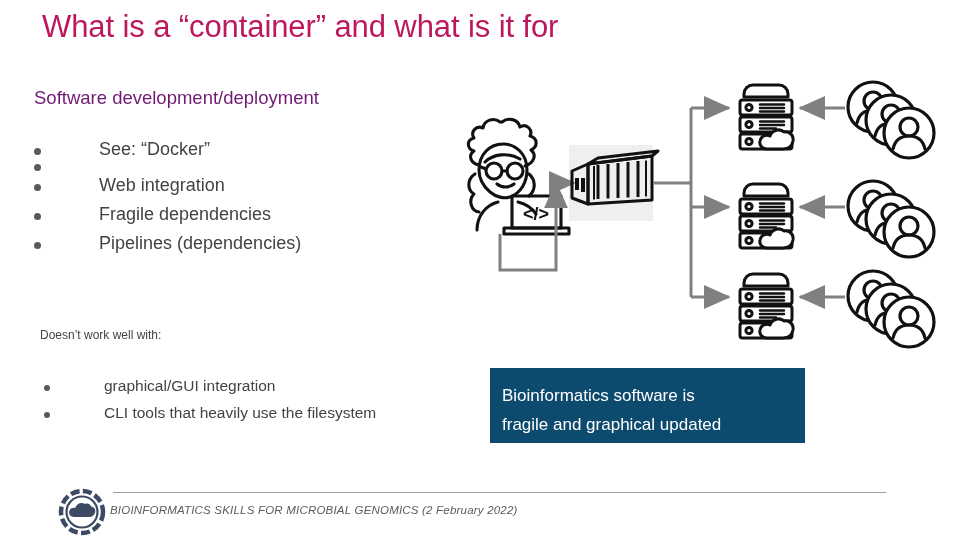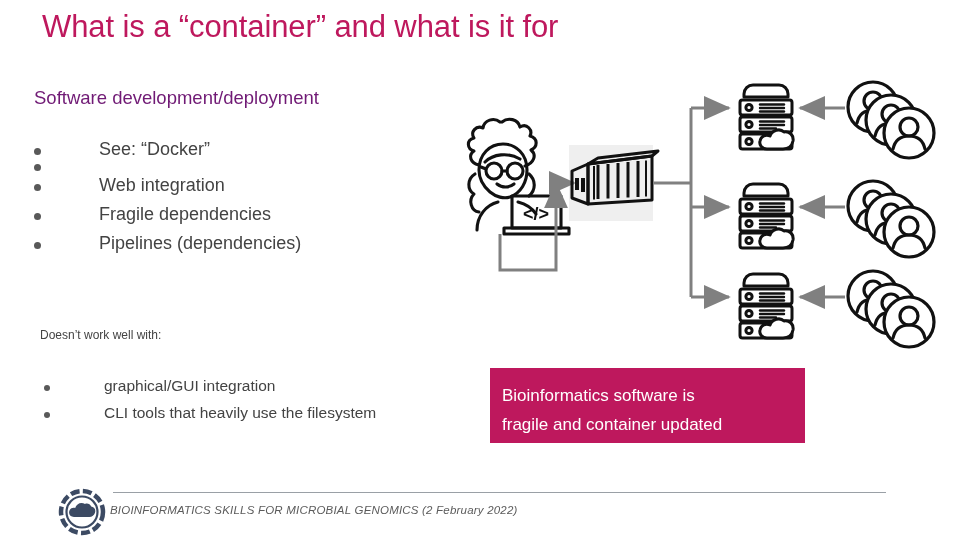--- a/index.html
+++ b/index.html
@@ -79,21 +79,21 @@
   #bullets-2 .bullet-row { font-size: 15.5px; line-height: 27px; }
   #bullets-2 .bullet-dot { width: 6px; height: 6px; margin-right: 22px; }
 
   
   #callout {
     position: absolute;
     left: 490px;
     top: 368px;
     width: 315px;
     height: 75px;
-    background: #be185d;
+    background: #0c4a6e;
     box-sizing: border-box;
     padding: 13px 0 0 12px;
   }
   #callout .callout-line {
     color: #ffffff;
     font-size: 17px;
     line-height: 29px;
     white-space: nowrap;
   }
 
@@ -182,21 +182,21 @@
       <span>graphical/GUI integration</span>
     </div>
     <div class="bullet-row">
       <span class="bullet-dot"></span>
       <span>CLI tools that heavily use the filesystem</span>
     </div>
   </div>
 
   <div id="callout">
     <div class="callout-line">Bioinformatics software is</div>
-    <div class="callout-line">fragile and container updated</div>
+    <div class="callout-line">fragile and graphical updated</div>
   </div>
 
   <div id="container-bg"></div>
 
   <div id="diagram">
     <svg width="500" height="290" viewBox="0 0 500 290" xmlns="http://www.w3.org/2000/svg">
       <defs>
         <marker id="arrR" markerWidth="9" markerHeight="8" refX="8.4" refY="4" orient="auto">
           <path d="M0,0 L9,4 L0,8 z" fill="#808080"></path>
         </marker>

